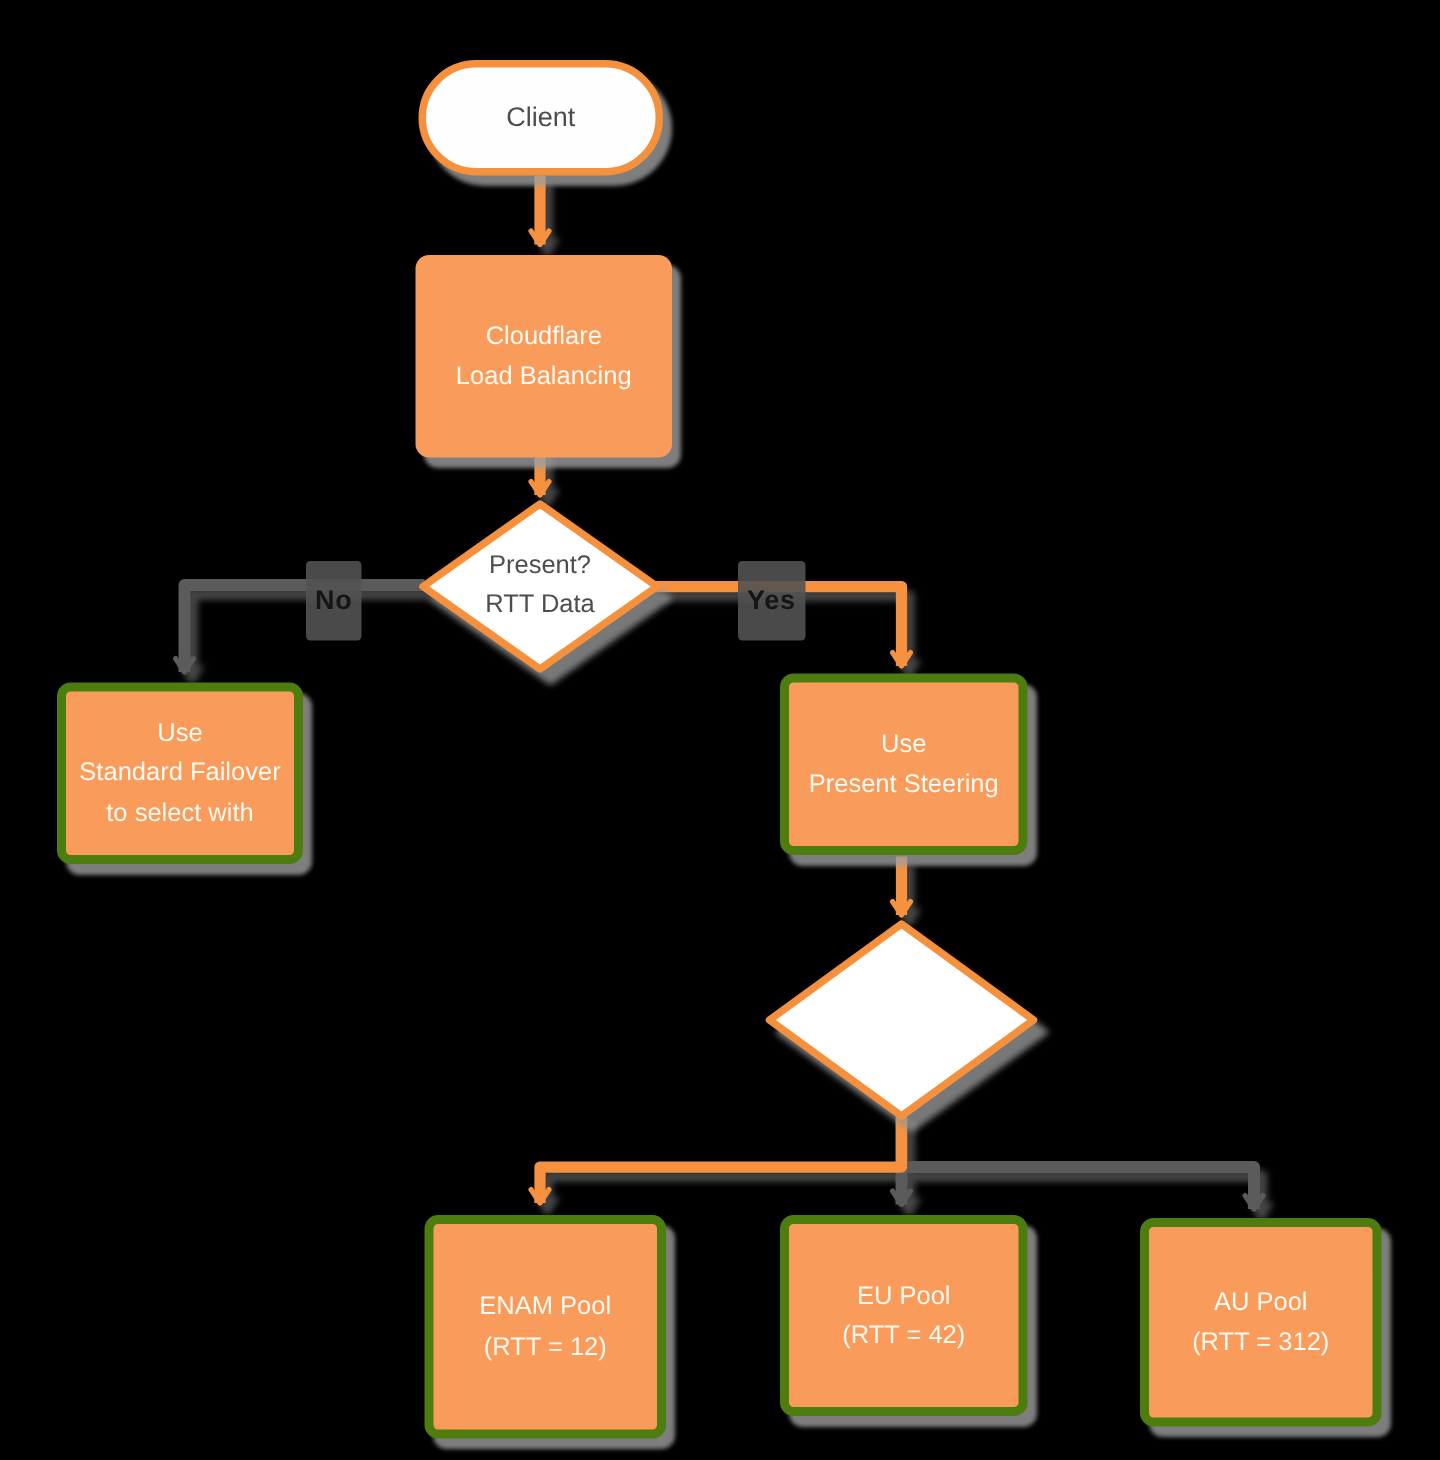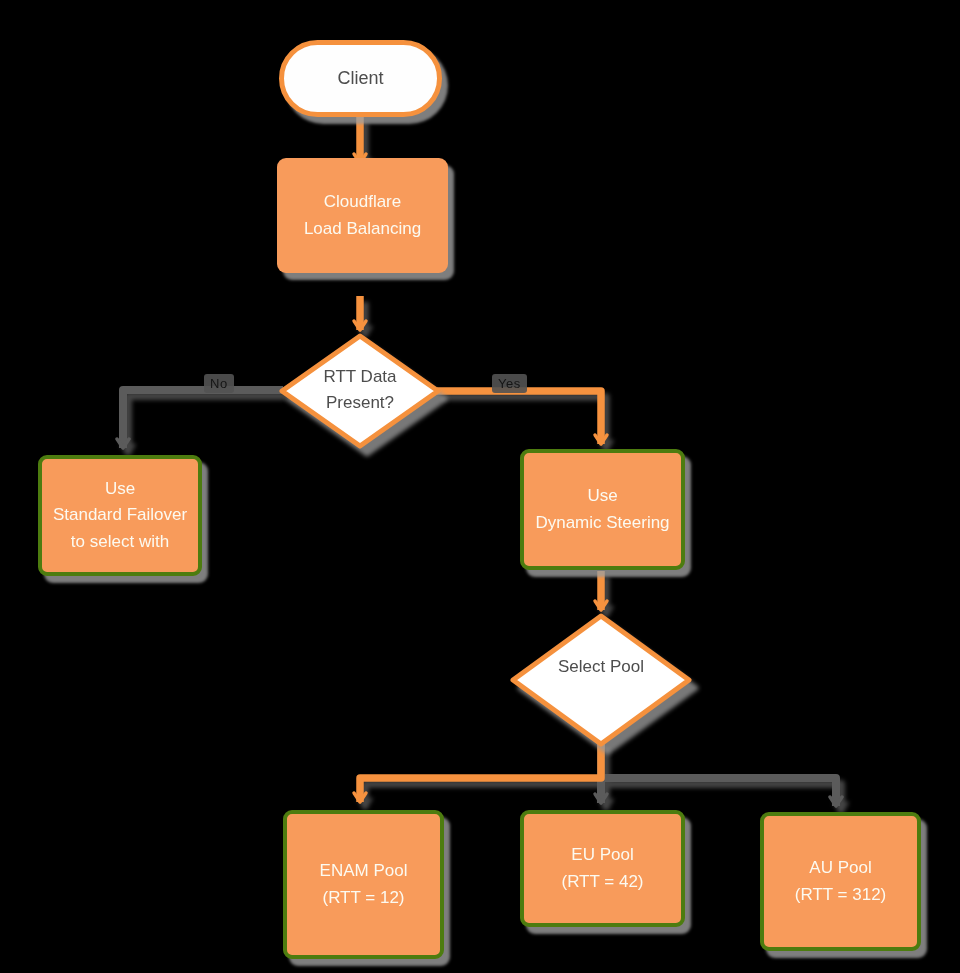--- a/index.html
+++ b/index.html
@@ -18,21 +18,21 @@
   .node-box {
     position: absolute; box-sizing: border-box;
     background: #F89B5B;
     border-radius: 9px;
     color: #FCFAF1;
     display: flex; flex-direction: column; align-items: center; justify-content: center;
     text-align: center;
     font-size: 17px; line-height: 1.55;
     box-shadow: 6px 7px 3px rgba(158,158,158,0.8);
   }
-  .node-box.bordered { border: 4px solid #4d7c0f; }
+  .node-box.bordered { border: 6px solid #4d7c0f; }
   .node-box .line { display: block; }
 
   .node-pill {
     position: absolute; box-sizing: border-box;
     background: #FEFEFE;
     border: 5px solid #F5913D;
     border-radius: 40px;
     color: #4D4D4D;
     display: flex; align-items: center; justify-content: center;
     font-size: 18px;
@@ -42,22 +42,22 @@
   .diamond-text {
     position: absolute; text-align: center;
     color: #4D4D4D; font-size: 17px; line-height: 1.5;
   }
   .diamond-text .line { display: block; }
 
   .edge-label {
     position: absolute;
     background: rgba(82,82,82,0.9);
     color: #151515;
-    font-size: 13px; font-weight: 400; letter-spacing: 0.5px;
-    padding: 2px 6px; border-radius: 3px;
+    font-size: 18px; font-weight: 700; letter-spacing: 0.5px;
+    padding: 16px 6px; border-radius: 3px;
   }
   b { font-weight: 400; }
 </style>
 </head>
 <body>
 
 <div class="canvas">
 
   <svg class="edges" width="960" height="973" viewBox="0 0 960 973">
     <defs>
@@ -91,54 +91,53 @@
     <g class="diamond-group">
       <polygon points="360,336 438,391 360,446 282,391" fill="#FFFFFF" stroke="#F5913D" stroke-width="5" stroke-linejoin="round"></polygon>
       <polygon points="601,616 689,680 601,744 513,680" fill="#FFFFFF" stroke="#F5913D" stroke-width="5" stroke-linejoin="round"></polygon>
     </g>
   </svg>
 
   <div class="node-pill" style="left:279px; top:40px; width:163px; height:77px;">
     <span>Client</span>
   </div>
 
-  <div class="node-box" style="left:277px; top:158px; width:171px; height:115px;">
+  <div class="node-box" style="left:277px; top:170px; width:171px; height:135px;">
     <span class="line">Cloudflare</span>
     <span class="line">Load Balancing</span>
   </div>
 
   <div class="diamond-text" style="left:285px; top:364px; width:150px;">
+    <span class="line">Present?</span>
     <span class="line">RTT Data</span>
-    <span class="line">Present?</span>
   </div>
 
   <span class="edge-label" style="left:204px; top:374px;">No</span>
   <span class="edge-label" style="left:492px; top:374px;">Yes</span>
 
   <div class="node-box bordered" style="left:38px; top:455px; width:164px; height:121px;">
     <span class="line">Use</span>
     <span class="line">Standard Failover</span>
     <span class="line">to select with</span>
   </div>
 
   <div class="node-box bordered" style="left:520px; top:449px; width:165px; height:121px;">
     <span class="line">Use</span>
-    <span class="line">Dynamic Steering</span>
+    <span class="line">Present Steering</span>
   </div>
 
   <div class="diamond-text" style="left:506px; top:654px; width:190px;">
-    <span class="line">Select Pool</span>
   </div>
 
   <div class="node-box bordered" style="left:283px; top:810px; width:161px; height:149px;">
     <span class="line">ENAM Pool</span>
     <span class="line"><span>(</span><b>RTT = 12</b><span>)</span></span>
   </div>
 
-  <div class="node-box bordered" style="left:520px; top:810px; width:165px; height:117px;">
+  <div class="node-box bordered" style="left:520px; top:810px; width:165px; height:134px;">
     <span class="line">EU Pool</span>
     <span class="line">(RTT = 42)</span>
   </div>
 
   <div class="node-box bordered" style="left:760px; top:812px; width:161px; height:139px;">
     <span class="line">AU Pool</span>
     <span class="line">(RTT = 312)</span>
   </div>
 
 </div>

